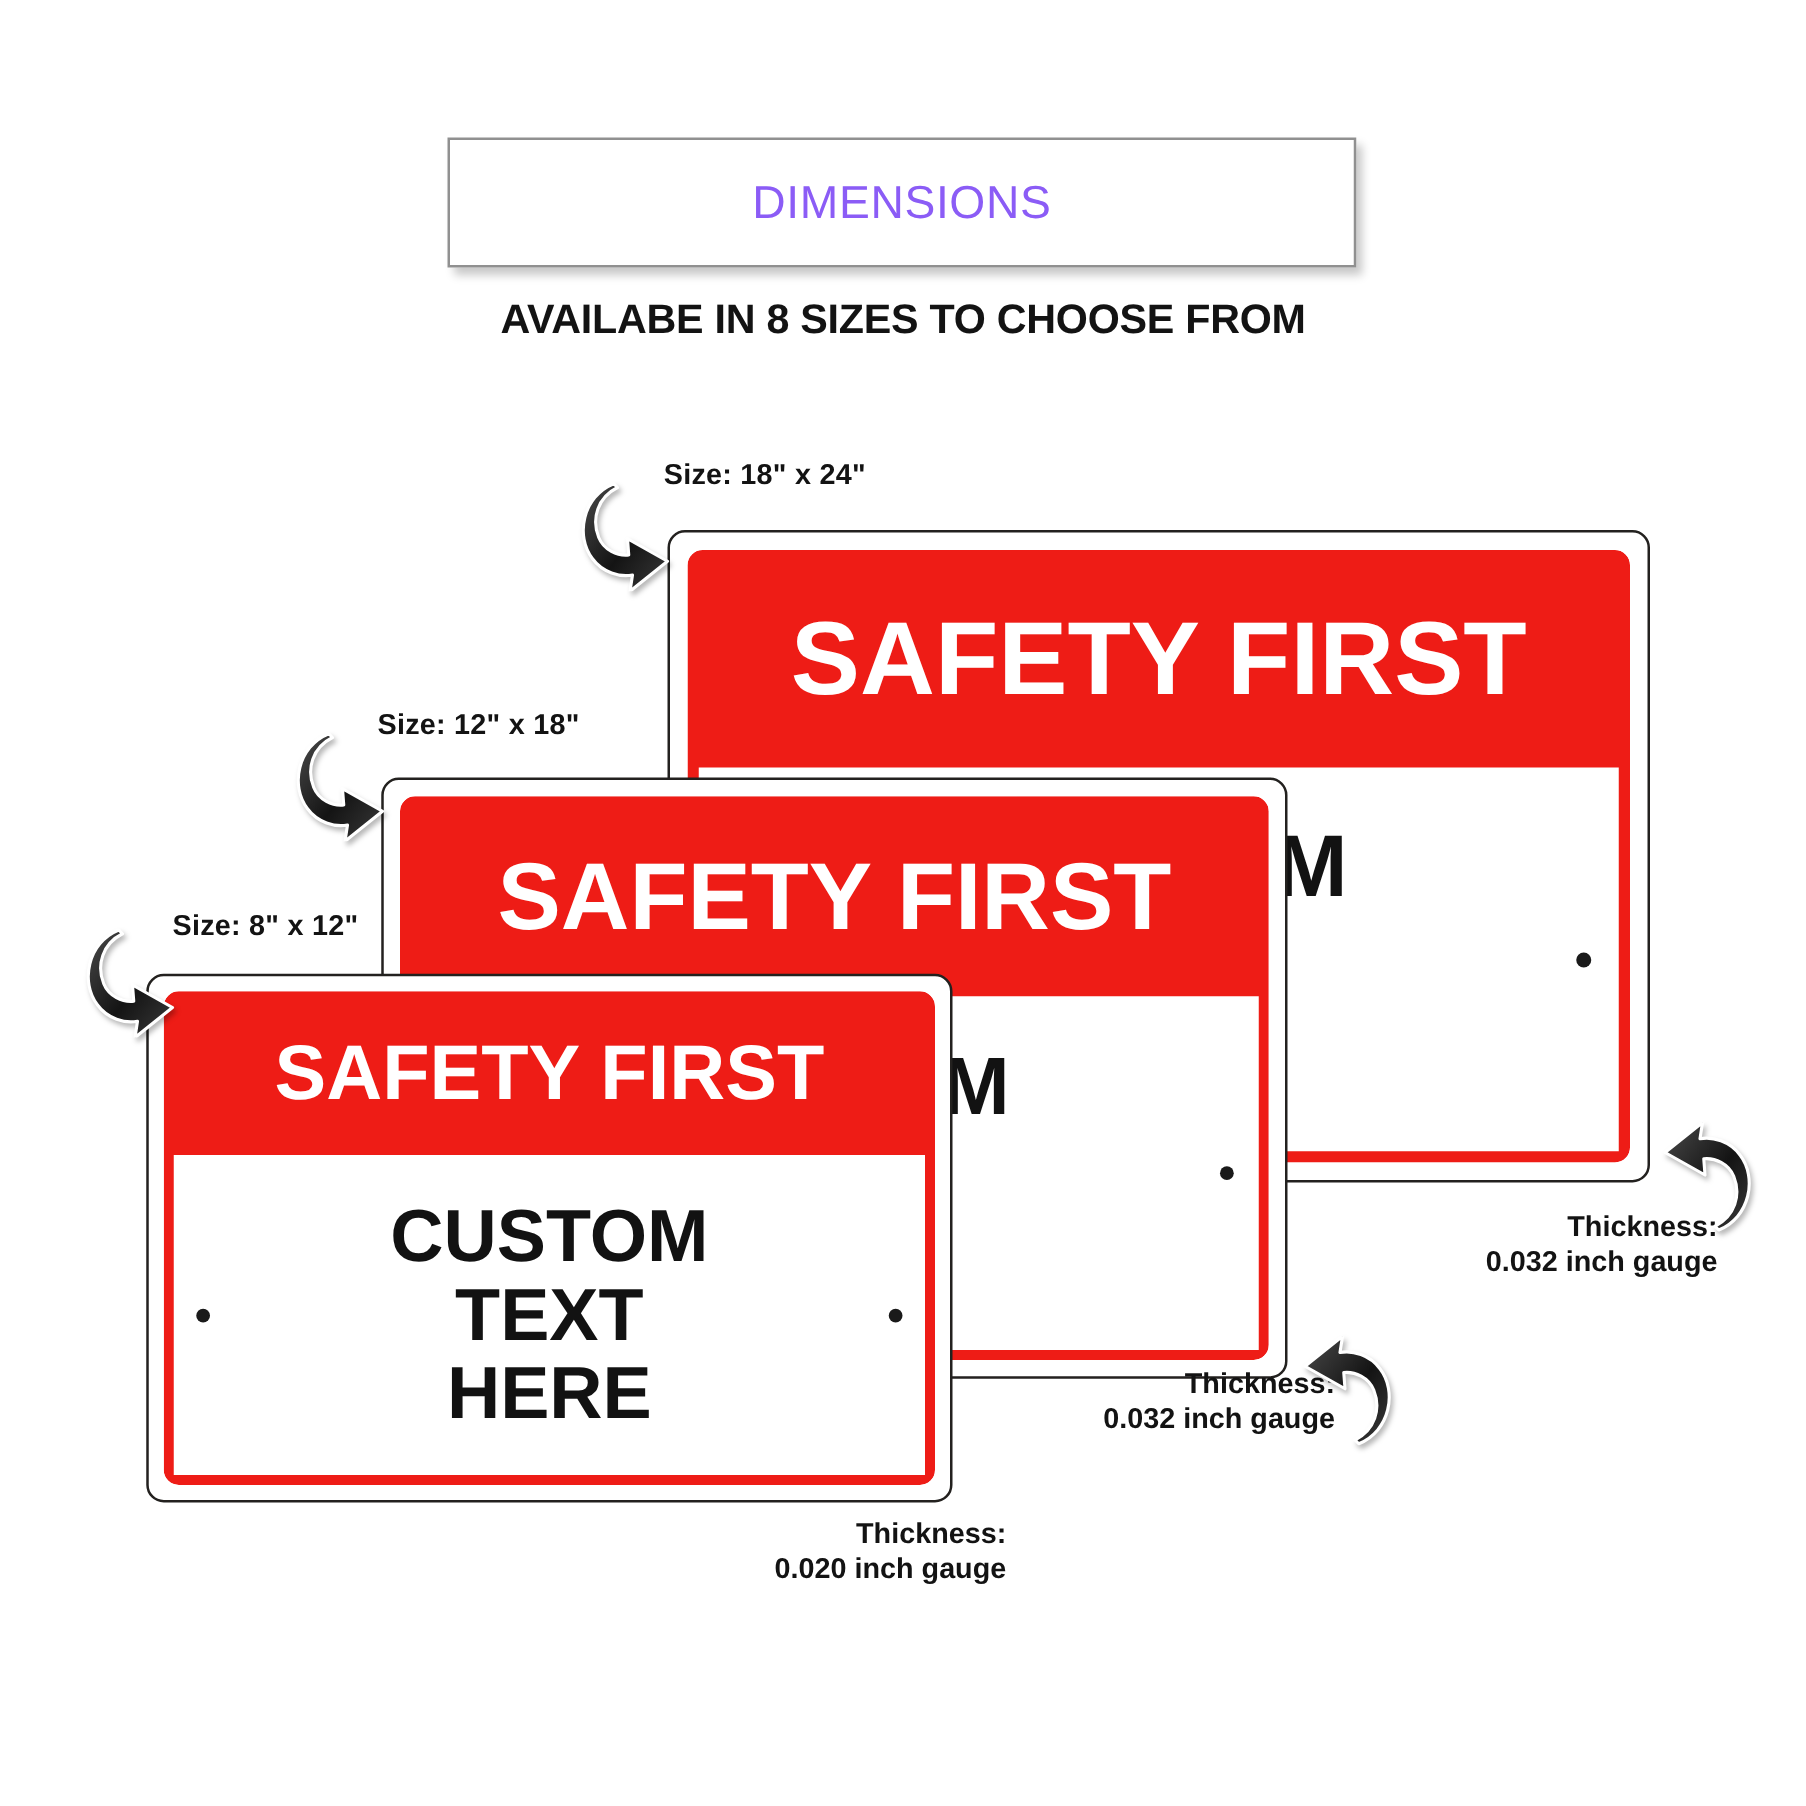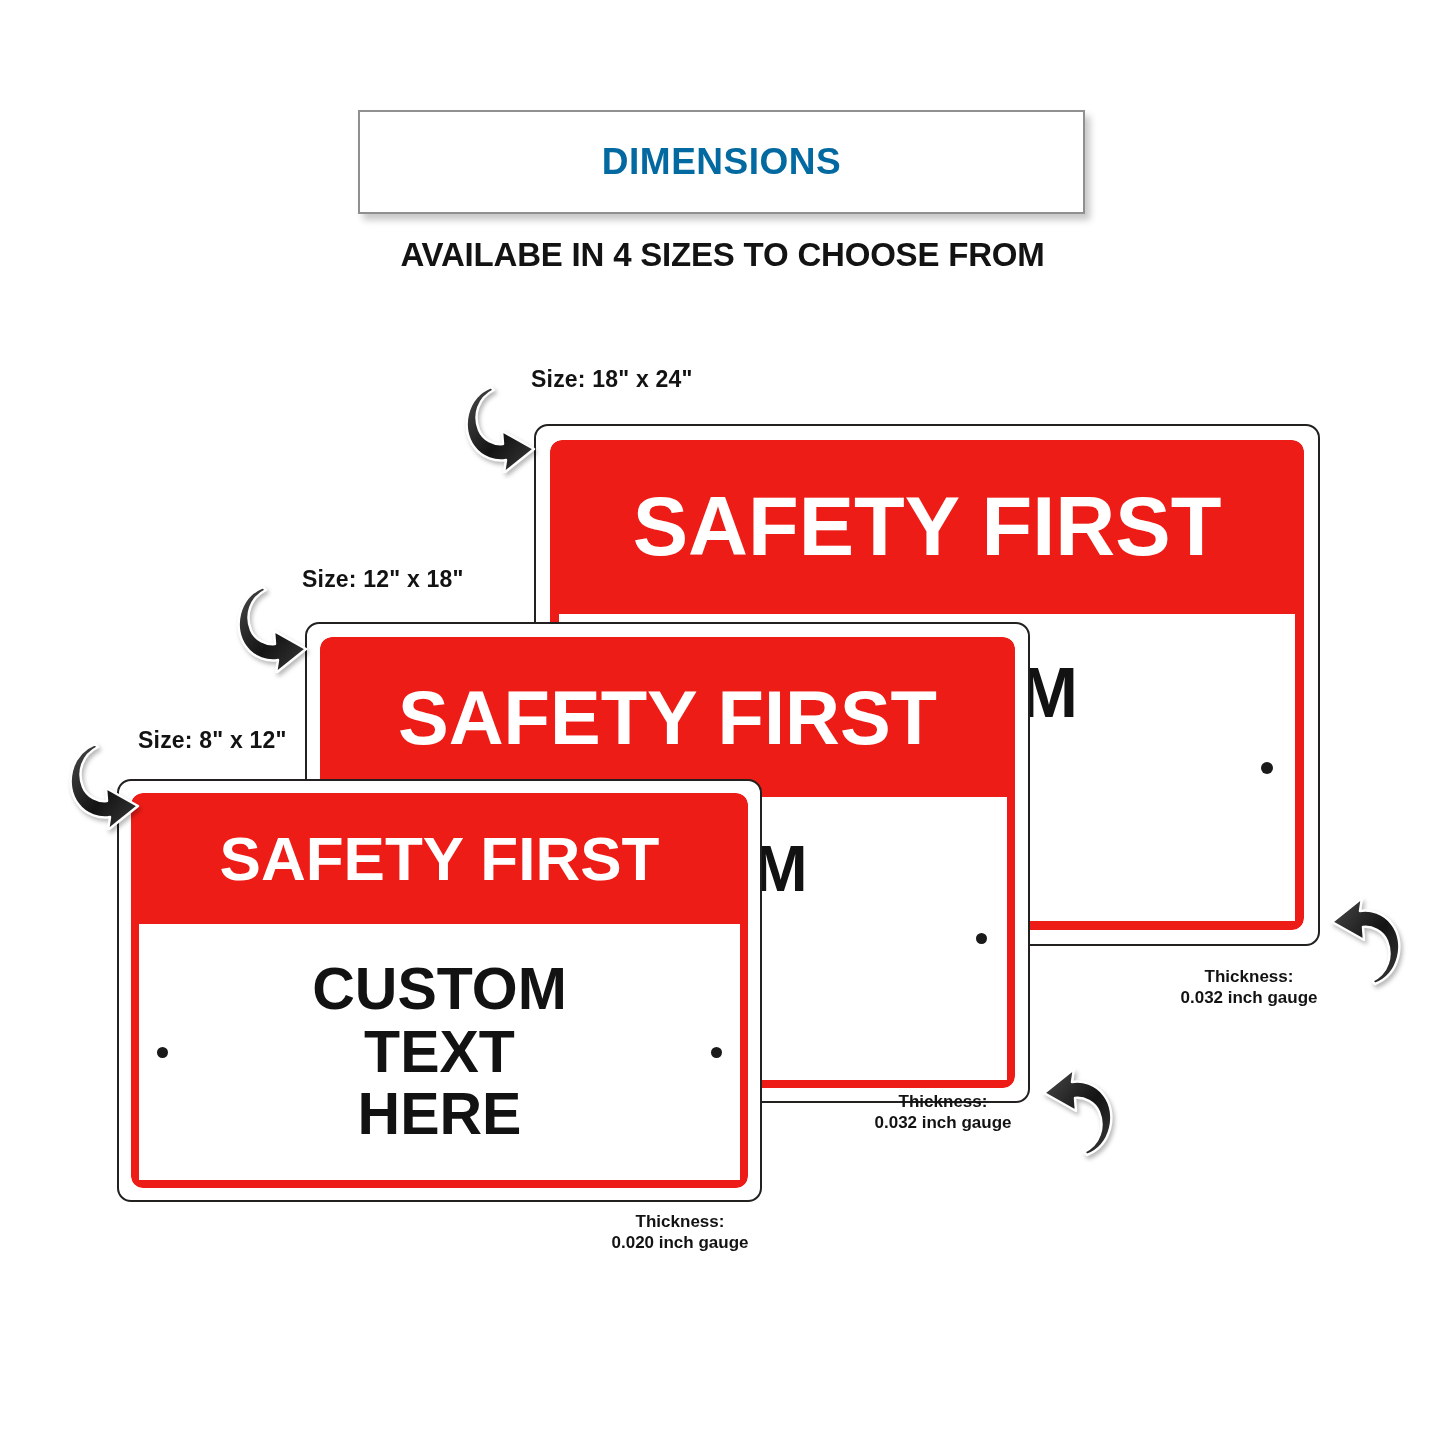--- a/index.html
+++ b/index.html
@@ -27,22 +27,22 @@
     border: 2px solid #909090;
     box-shadow: 5px 6px 7px rgba(0,0,0,0.22);
     display: flex;
     align-items: center;
     justify-content: center;
     box-sizing: border-box;
   }
   .header-title {
     font-family: "Liberation Sans", sans-serif;
     font-size: 37px;
-    font-weight: bold;
-    color: #0369a1;
+    font-weight: normal;
+    color: #8b5cf6;
     letter-spacing: 0.5px;
   }
   .subtitle {
     position: absolute;
     left: 0;
     top: 236px;
     width: 1445px;
     text-align: center;
     font-family: "Liberation Sans", sans-serif;
     font-size: 33px;
@@ -116,35 +116,35 @@
   
   .callout {
     position: absolute;
     font-family: "Liberation Sans", sans-serif;
     font-weight: bold;
     color: #131313;
     white-space: nowrap;
     line-height: 1.22;
   }
   .callout.size-label { font-size: 23px; letter-spacing: 0.2px; }
-  .callout.thick-label { font-size: 17px; text-align: center; }
+  .callout.thick-label { font-size: 23px; text-align: right; }
 
   
   .arrow {
     position: absolute;
     filter: drop-shadow(2px 3px 2px rgba(0,0,0,0.28));
   }
 </style>
 </head>
 <body>
 
 <div class="header-box">
   <div class="header-title">DIMENSIONS</div>
 </div>
-<div class="subtitle">AVAILABE IN 4 SIZES TO CHOOSE FROM</div>
+<div class="subtitle">AVAILABE IN 8 SIZES TO CHOOSE FROM</div>
 
 <div class="sign" style="left:534px; top:424px; width:786px; height:522px;">
   <div class="sign-inner" style="left:14px; top:14px; right:14px; bottom:14px;">
     <div class="sign-red-frame"></div>
     <div class="sign-head" style="height:174px; font-size:83px;">SAFETY FIRST</div>
     <div class="sign-body" style="left:9px; right:9px; top:174px; bottom:9px;">
       <div class="sign-text" style="top:0; bottom:0; font-size:70px;">
         <span>CUSTOM</span>
         <span>TEXT</span>
         <span>HERE</span>

